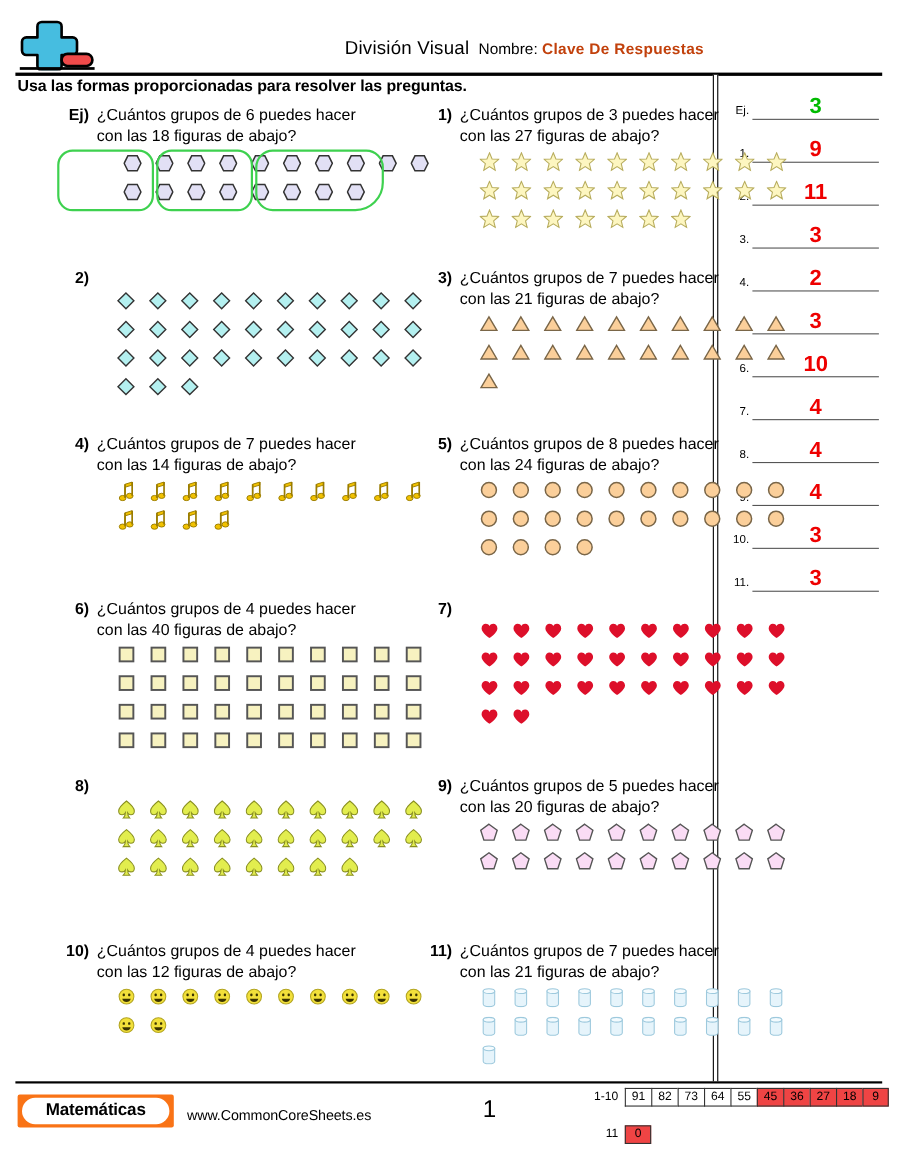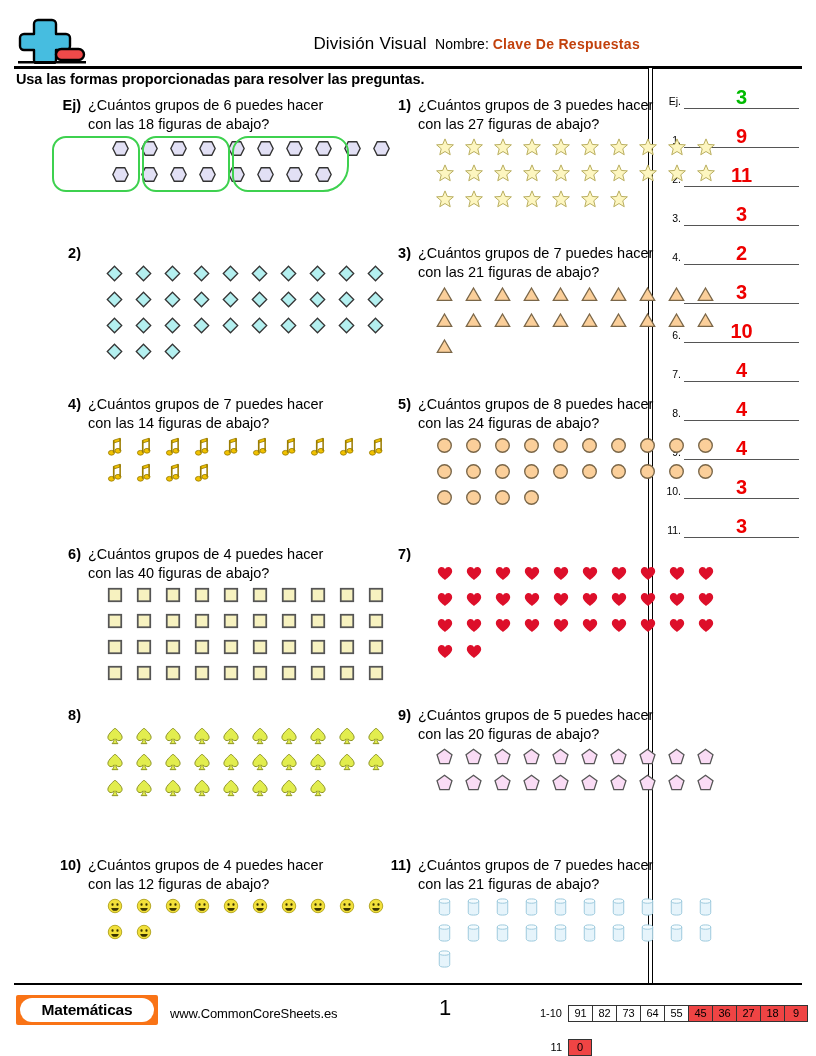--- a/index.html
+++ b/index.html
@@ -133,21 +133,21 @@
   #pagenum {
     position: absolute; left: 420px; top: 995px; width: 50px;
     text-align: center; font-size: 22px;
   }
 
   
   #scale {
     position: absolute; left: 530px; top: 989px;
     font-size: 11px;
   }
-  .scale-row { display: flex; align-items: flex-end; height: 33px; margin-bottom: 1px; }
+  .scale-row { display: flex; align-items: flex-start; height: 33px; margin-bottom: 1px; }
   .scale-label { width: 38px; text-align: right; padding-right: 6px; line-height: 17px; }
   .scale-cell {
     width: 24px; text-align: center; line-height: 15px;
     border: 1px solid #333; border-right: none; background: #fff;
   }
   .scale-cell:last-child { border-right: 1px solid #333; }
   .scale-cell.hl { background: #ef4444; }
 </style>
 </head>
 <body>

